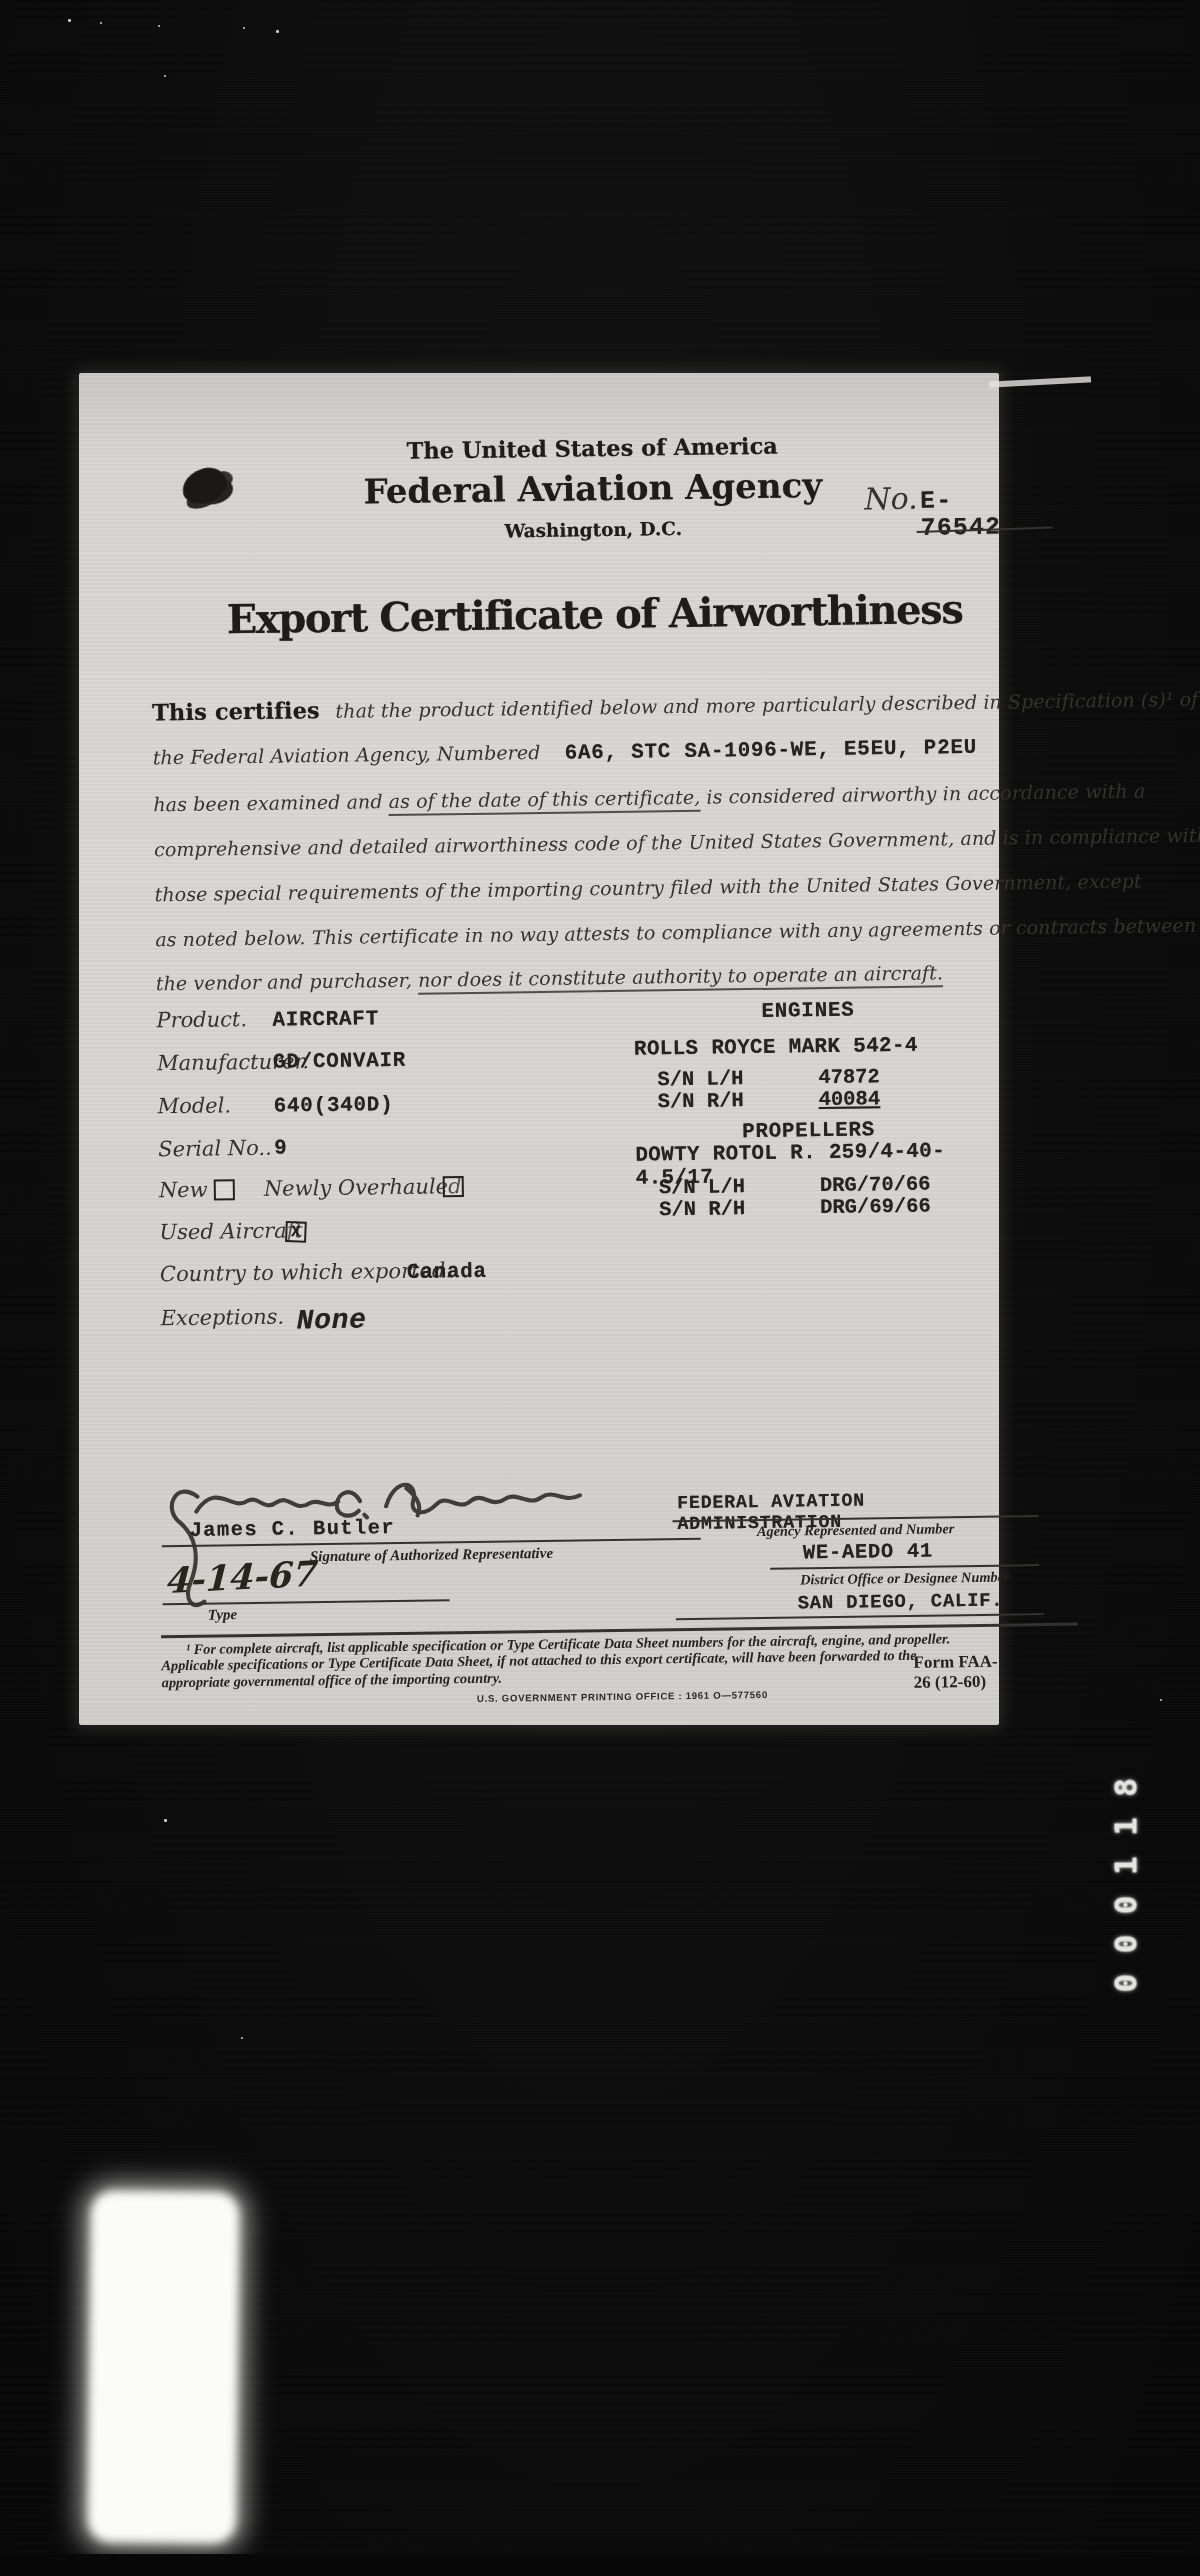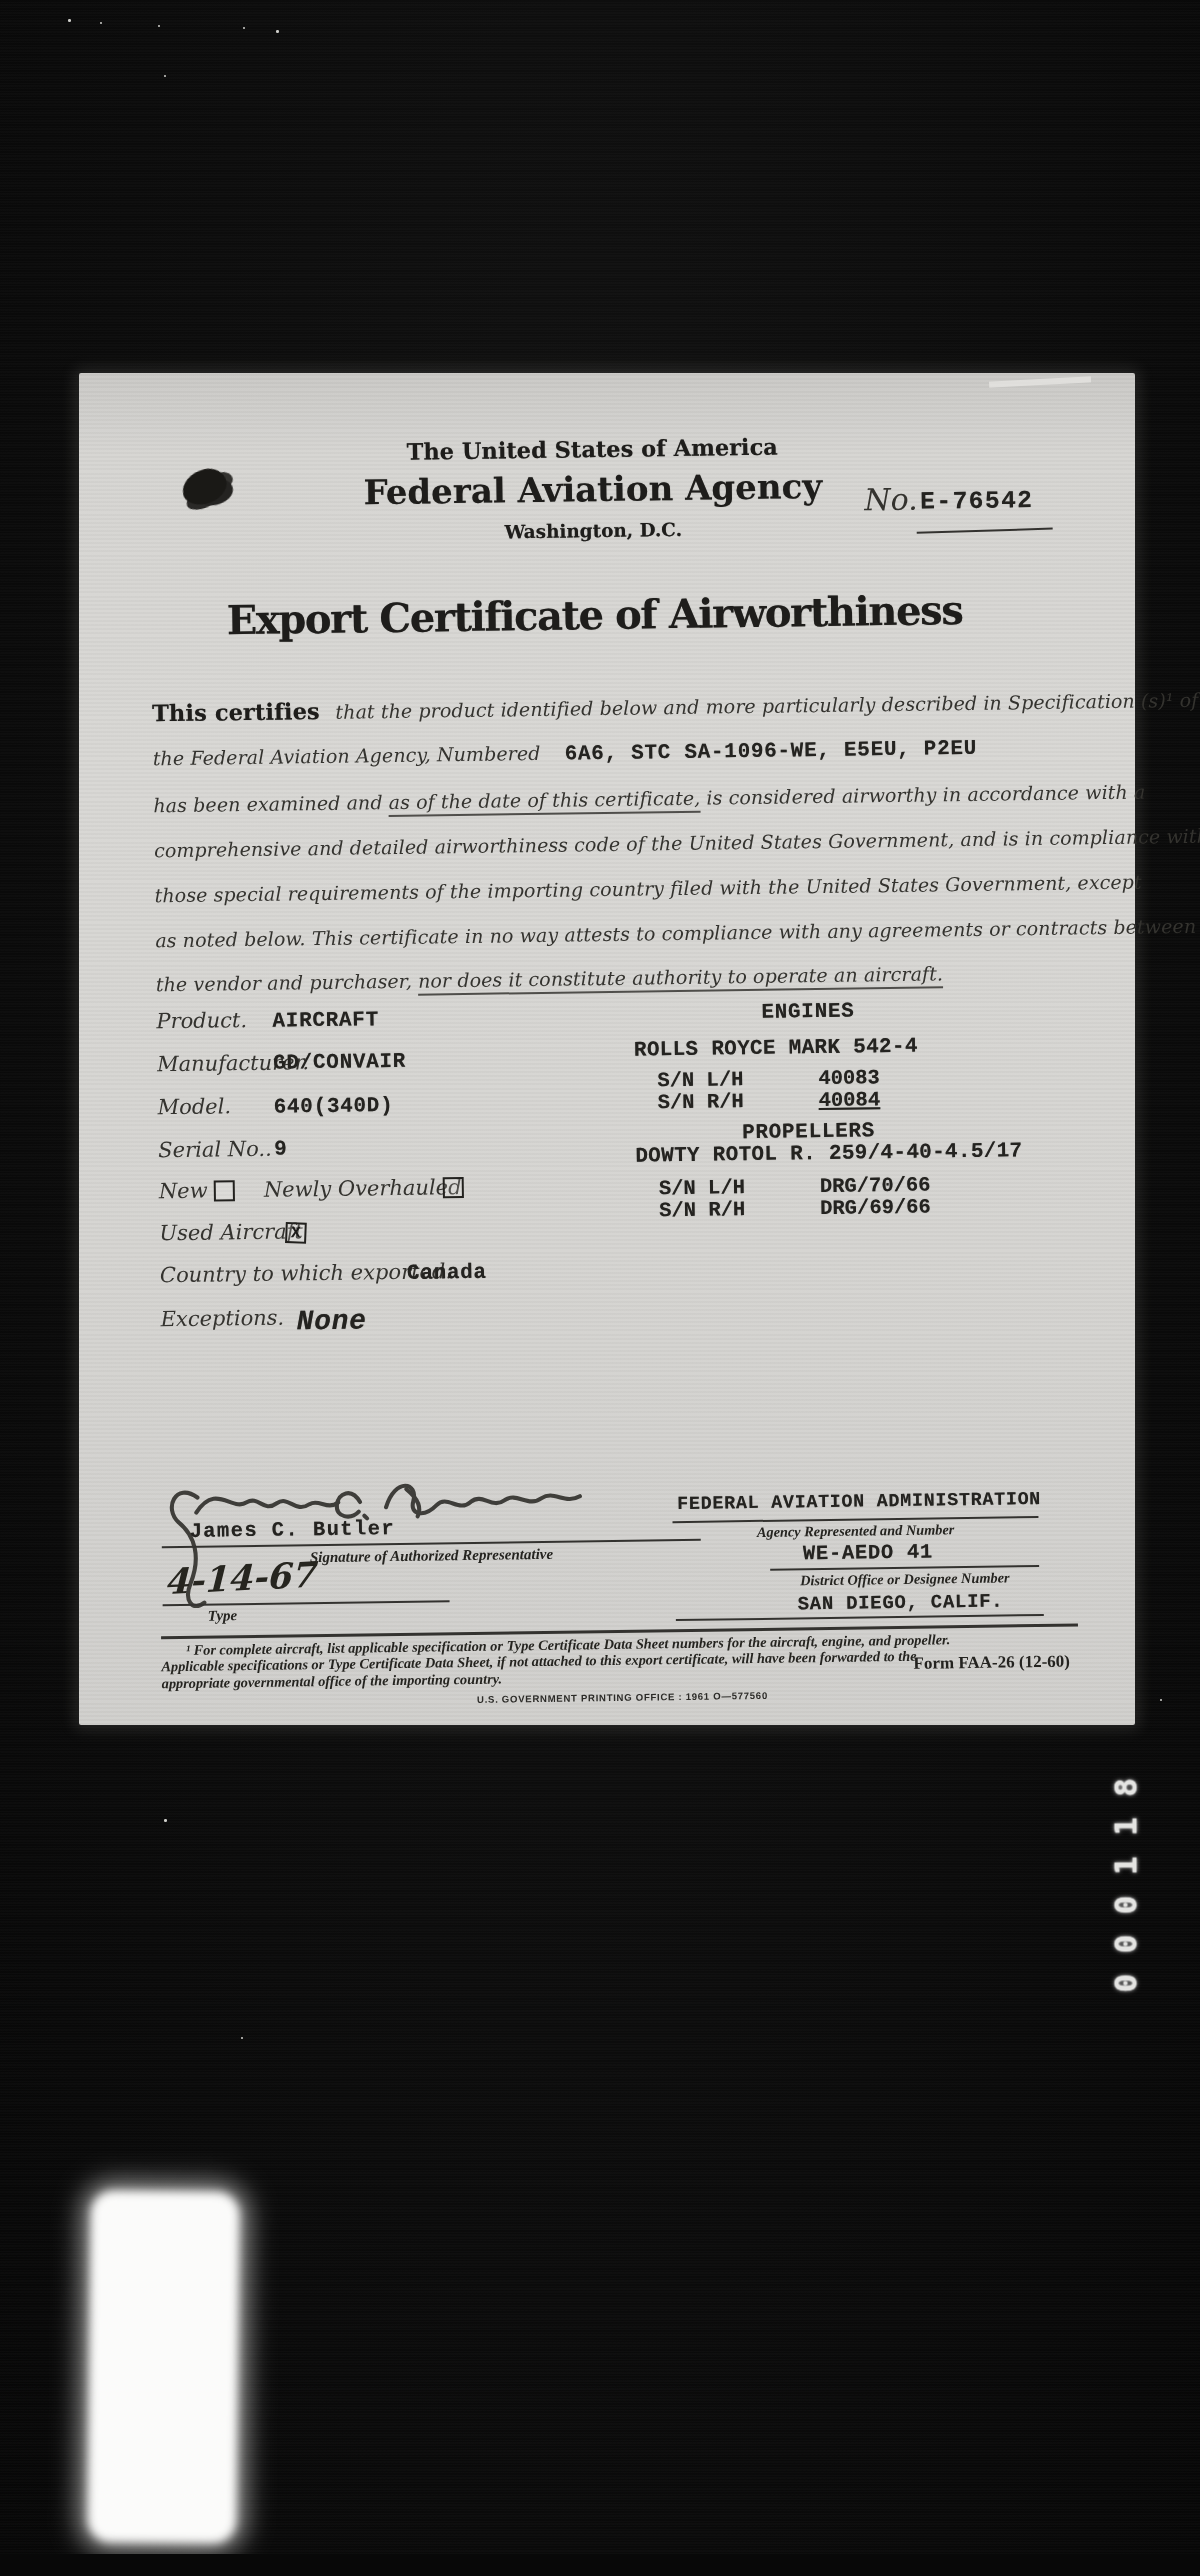--- a/index.html
+++ b/index.html
@@ -5,21 +5,21 @@
   html,body{margin:0;padding:0;background:#000;}
   #canvas{
     position:relative;width:1201px;height:2576px;overflow:hidden;
     background:
       repeating-linear-gradient(0deg, rgba(255,255,255,0.016) 0 1.4px, rgba(0,0,0,0) 1.4px 2.7px),
       radial-gradient(ellipse at 50% 30%, #111 0%, #0b0b0b 60%, #070707 100%);
     font-family:"DejaVu Serif", serif;
   }
   
   #page{
-    position:absolute;left:79px;top:373px;width:1056px;height:1352px;
+    position:absolute;left:79px;top:373px;width:920px;height:1352px;
     background:
       repeating-linear-gradient(0deg, rgba(120,120,118,0.05) 0 2px, rgba(255,255,255,0.03) 2px 4.1px),
       linear-gradient(180deg,#c9c8c5 0%, #d6d5d2 6%, #d8d7d4 30%, #d5d4d1 65%, #d0cfcc 100%);
     box-shadow:0 0 15px 4.1px rgba(210,210,205,0.12);
     border-radius:2px;
   }
   #content{position:absolute;left:0;top:0;width:100%;height:100%;transform:rotate(-0.8deg);transform-origin:50% 40%;}
   .abs{position:absolute;}
   .bl{font-family:"DejaVu Serif",serif;font-weight:bold;color:#1e1d1b;text-shadow:0 0 0.7px rgba(25,25,20,0.55);}
   .script{font-family:"DejaVu Serif",serif;font-style:italic;color:#34332f;}
@@ -133,21 +133,21 @@
 
       <div class="abs script" style="left:76px;top:884px;font-size:21px;">Country to which exported.</div>
       <div class="abs mono" style="left:323px;top:886px;font-size:21px;letter-spacing:0.7px;">Canada</div>
 
       <div class="abs script" style="left:76px;top:928px;font-size:21px;">Exceptions.</div>
       <div class="abs mono" style="left:212px;top:929px;font-size:28px;letter-spacing:0.7px;font-style:italic;">None</div>
 
       <div class="abs mono" style="left:681px;top:630px;font-size:21px;letter-spacing:0.7px;">ENGINES</div>
       <div class="abs mono" style="left:553px;top:666px;font-size:21px;letter-spacing:0.3px;">ROLLS ROYCE MARK 542-4</div>
       <div class="abs mono" style="left:576px;top:697px;font-size:20.5px;">S/N  L/H</div>
-      <div class="abs mono" style="left:737px;top:697px;font-size:20.5px;">40083</div>
+      <div class="abs mono" style="left:737px;top:697px;font-size:20.5px;">47872</div>
       <div class="abs mono" style="left:576px;top:719px;font-size:20.5px;">S/N  R/H</div>
       <div class="abs mono" style="left:737px;top:719px;font-size:20.5px;text-decoration:underline;">40084</div>
 
       <div class="abs mono" style="left:660px;top:750px;font-size:21px;letter-spacing:0.7px;">PROPELLERS</div>
       <div class="abs mono" style="left:553px;top:772px;font-size:21px;letter-spacing:0.3px;">DOWTY ROTOL  R. 259/4-40-4.5/17</div>
       <div class="abs mono" style="left:576px;top:805px;font-size:20.5px;">S/N  L/H</div>
       <div class="abs mono" style="left:737px;top:805px;font-size:20.5px;">DRG/70/66</div>
       <div class="abs mono" style="left:576px;top:827px;font-size:20.5px;">S/N  R/H</div>
       <div class="abs mono" style="left:737px;top:827px;font-size:20.5px;">DRG/69/66</div>
 

